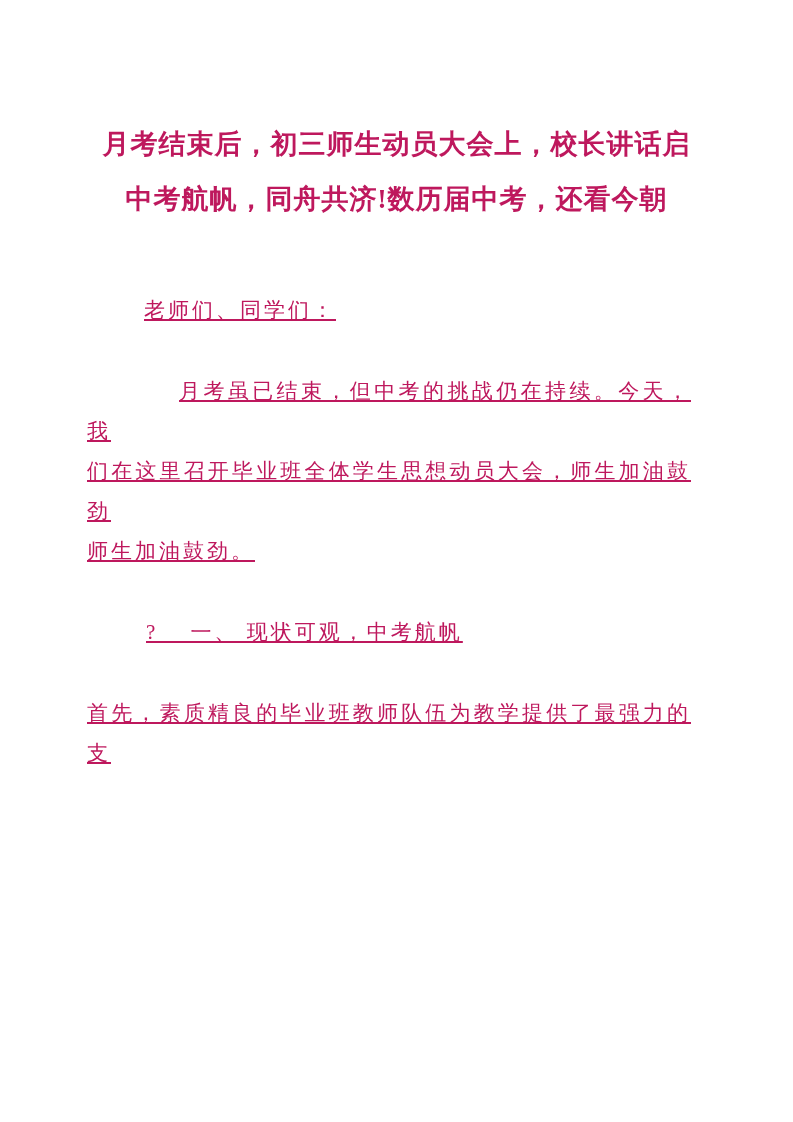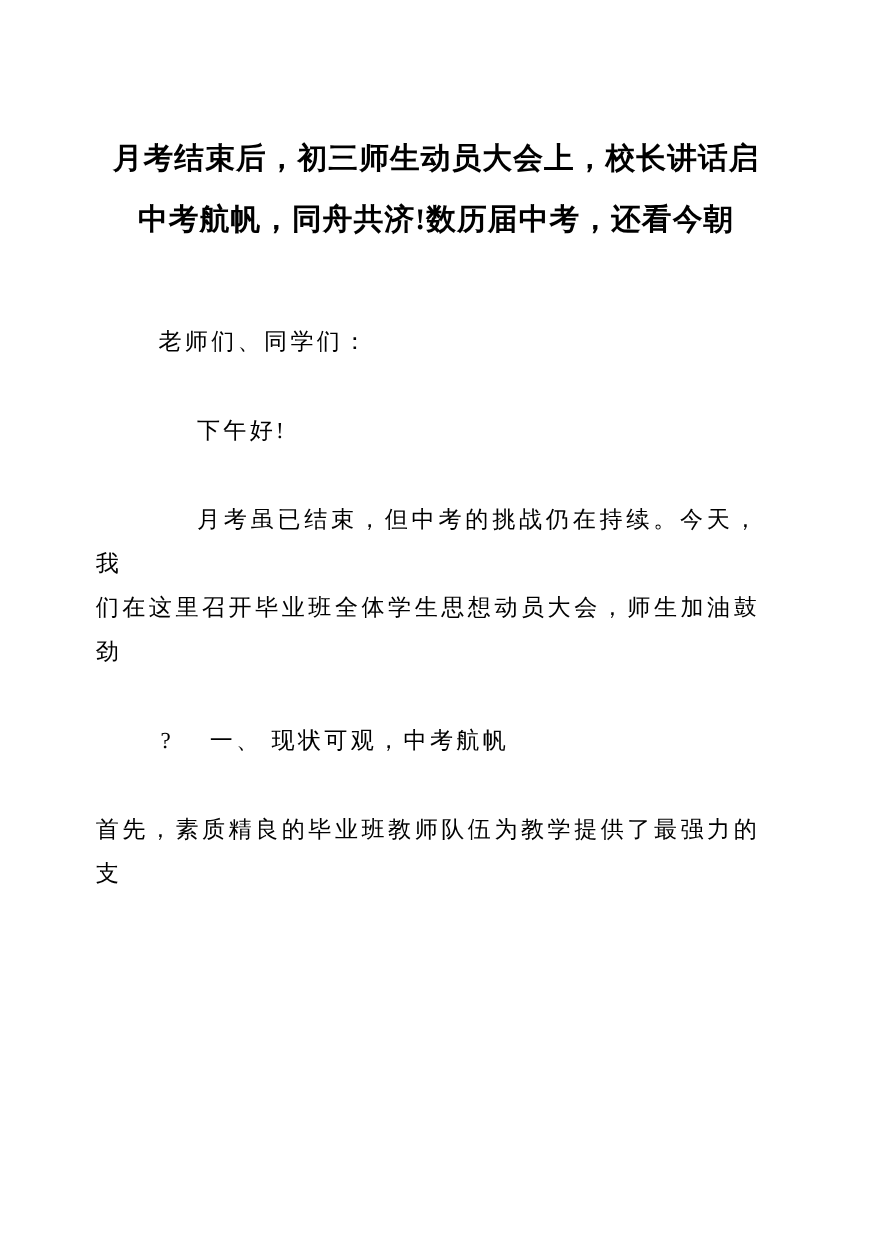--- a/index.html
+++ b/index.html
@@ -1,64 +1,62 @@
 <!DOCTYPE html>
 <html><head>
 <meta charset="utf-8">
 <style>
   html, body { margin: 0; padding: 0; background: #ffffff; }
   .page {
     position: relative;
     width: 793px;
     height: 1122px;
     background: #ffffff;
-    color: #000000;
+    color: #be185d;
     font-family: "Liberation Serif", "DejaVu Serif", serif;
     overflow: hidden;
     box-sizing: border-box;
   }
   .title {
     padding-top: 117px;
     text-align: center;
     font-weight: bold;
     font-size: 27px;
     line-height: 55px;
     letter-spacing: 1px;
   }
   .title .title-line { white-space: nowrap; }
   .doc-body {
     margin-top: 63px;
     padding: 0 87px;
     font-size: 21px;
     line-height: 40px;
     letter-spacing: 3px;
   }
-  .para { margin: 0 15px 41px 0; }
+  .para { margin: 0 15px 41px 0; text-decoration: underline; }
   .line { text-align: justify; white-space: nowrap; }
   .line.fill { white-space: normal; text-align-last: justify; }
   .line.nofill { text-align-last: left; }
 </style>
 </head>
 <body>
 
 <div class="page">
   <div class="title">
     <div class="title-line">月考结束后，初三师生动员大会上，校长讲话启</div>
     <div class="title-line">中考航帆，同舟共济!数历届中考，还看今朝</div>
   </div>
   <div class="doc-body">
       <div class="para">
         <div class="line nofill" style="text-indent: 57px;">老师们、同学们：</div>
       </div>
       <div class="para">
-        <div class="line nofill" style="text-indent: 92px;">下午好!</div>
-      </div>
-      <div class="para">
         <div class="line fill" style="text-indent: 92px;">月考虽已结束，但中考的挑战仍在持续。今天，我</div>
         <div class="line fill">们在这里召开毕业班全体学生思想动员大会，师生加油鼓劲</div>
+        <div class="line nofill">师生加油鼓劲。</div>
       </div>
       <div class="para">
         <div class="line nofill" style="text-indent: 59px;">?　 一、 现状可观，中考航帆</div>
       </div>
       <div class="para">
       </div>
       <div class="para">
         <div class="line fill">首先，素质精良的毕业班教师队伍为教学提供了最强力的支</div>
       </div>
     </div>

